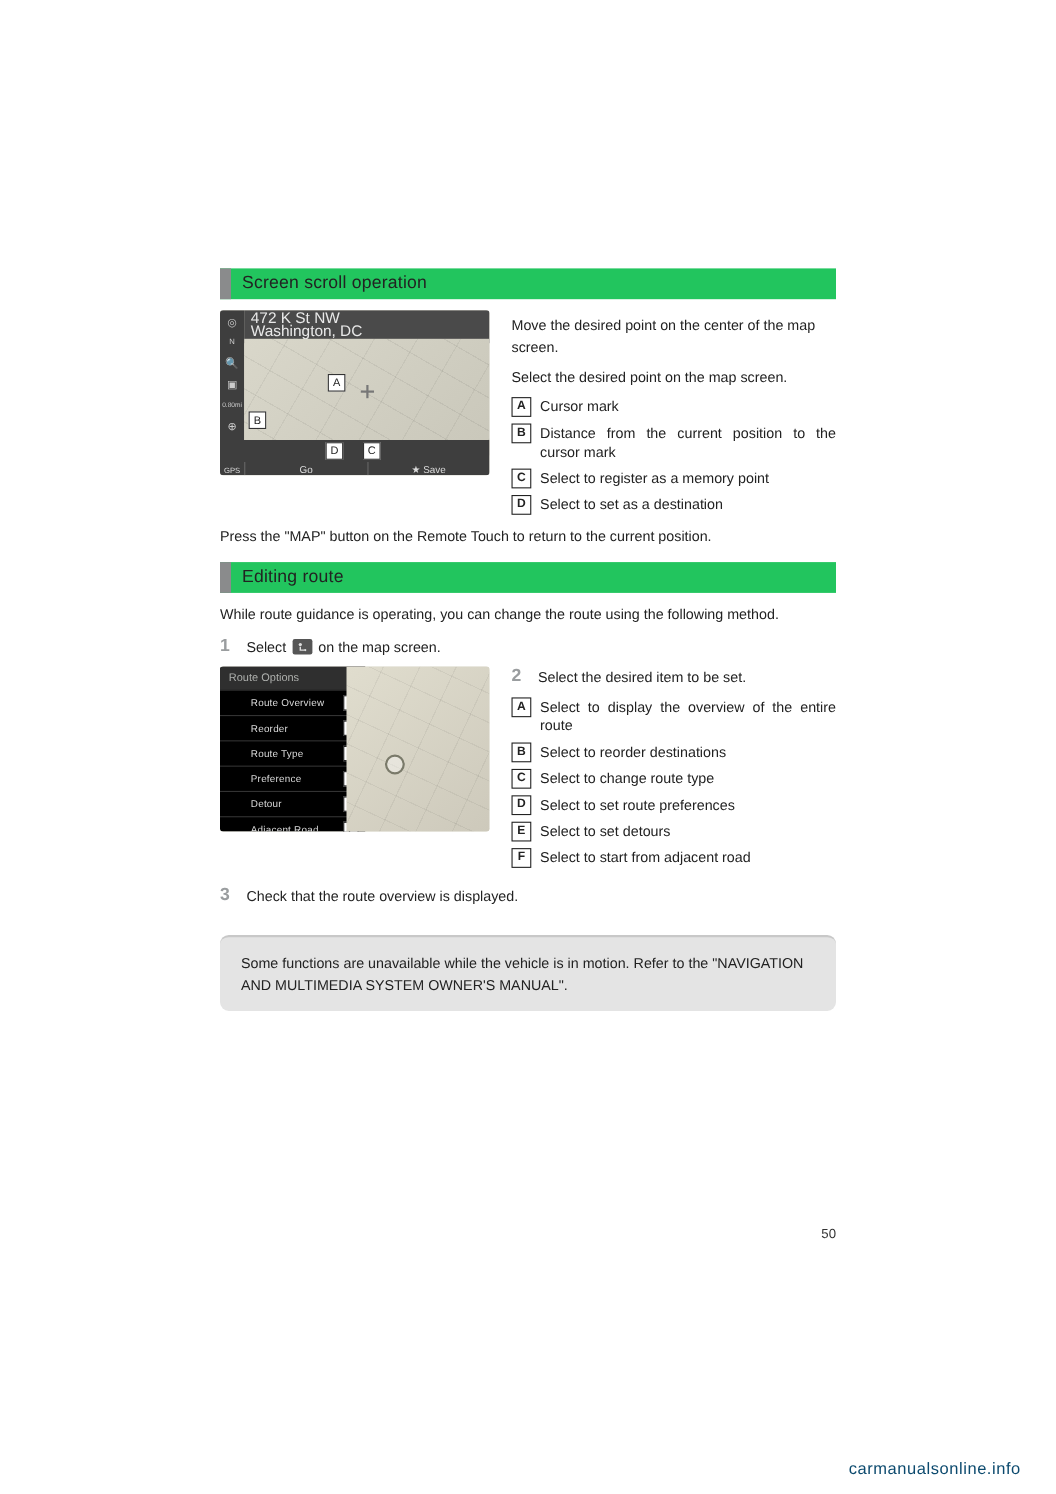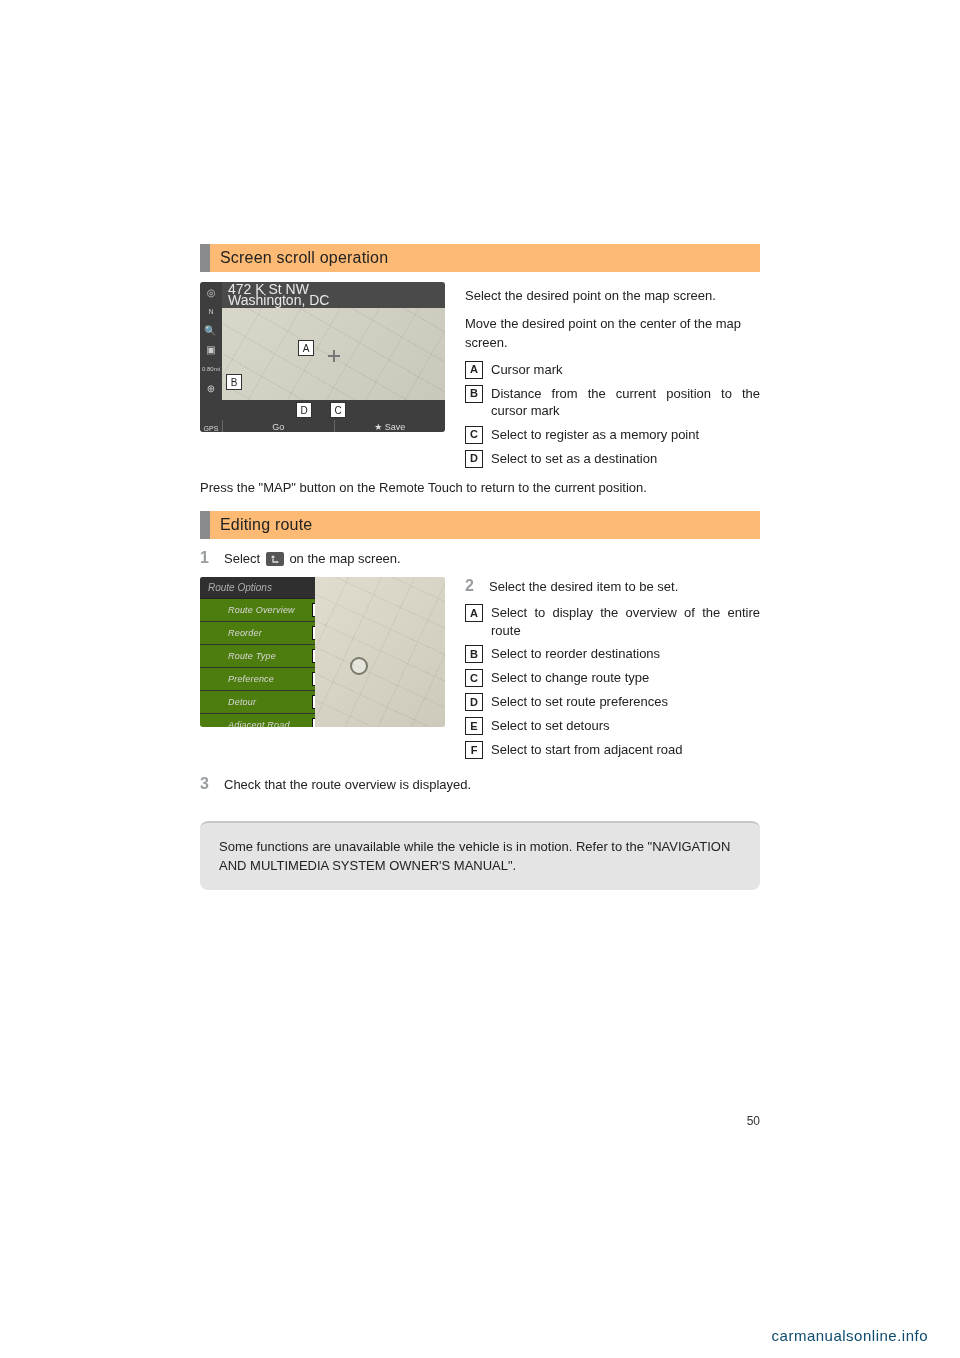--- a/index.html
+++ b/index.html
@@ -12,21 +12,21 @@
   }
   .page {
     width: 960px;
     min-height: 1358px;
     padding: 230px 200px 40px 200px;
     box-sizing: border-box;
     position: relative;
   }
   .section-header {
     border-left: 10px solid #8a8b8c;
-    background: #fdba74;
+    background: #22c55e;
     padding: 5px 10px;
     font-weight: 500;
     font-size: 16px;
     margin: 14px 0 10px 0;
     letter-spacing: .2px;
   }
   .row {
     display: flex;
     gap: 20px;
     align-items: flex-start;
@@ -152,23 +152,22 @@
     align-items:center;justify-content:center;
   }
   .inline-icon svg{width:10px;height:10px;}
 
   
   .shot2{
     width:245px;height:150px;border-radius:3px;overflow:hidden;position:relative;
     background:#dcdacb;margin-bottom:6px;
   }
   .shot2 .panel{
-    position:absolute;left:0;top:0;bottom:0;width:132px;background:#4d7c0f;
+    position:absolute;left:0;top:0;bottom:0;width:132px;background:#000000;
     color:#d9d9d9;
-    font-style:italic;
   }
   .shot2 .panel .title{
     background:#2f2f2f;color:#aeb0ad;padding:5px 8px;font-size:10px;border-bottom:1px solid #222;
   }
   .shot2 .panel .opt{
     display:flex;align-items:center;justify-content:space-between;
     padding:4px 6px 4px 28px;font-size:9px;border-bottom:1px solid #333;
   }
   .shot2 .panel .opt .lb{letter-spacing:.2px;}
   .shot2 .panel .opt .k{
@@ -250,22 +249,22 @@
           <div class="btn">★  Save</div>
         </div>
         <div class="label-box lblA">A</div>
         <div class="label-box lblB">B</div>
         <div class="label-box lblC">C</div>
         <div class="label-box lblD">D</div>
       </div>
     </div>
 
     <div class="col">
+      <p class="para">Move the desired point on the center of the map screen.</p>
       <p class="para">Select the desired point on the map screen.</p>
-      <p class="para">Move the desired point on the center of the map screen.</p>
 
       <div class="legend-list">
         <div class="legend-item">
           <span class="legend-key">A</span>
           <span>Cursor mark</span>
         </div>
         <div class="legend-item j">
           <span class="legend-key">B</span>
           <span>Distance from the current position to the cursor mark</span>
         </div>
@@ -278,20 +277,21 @@
           <span>Select to set as a destination</span>
         </div>
       </div>
     </div>
   </div>
 
   <p class="para">Press the "MAP" button on the Remote Touch to return to the current position.</p>
 
   <div class="section-header">Editing route</div>
 
+  <p class="para">While route guidance is operating, you can change the route using the following method.</p>
 
   <div class="step">
     <div class="stepnum">1</div>
     <div class="steptext">
       <span>Select</span>
       <span class="inline-icon">
         <svg viewBox="0 0 10 10">
             <circle cx="3" cy="3" r="1.5" fill="#ddd"></circle>
             <path d="M3 5 L3 8 L7 8" stroke="#ddd" stroke-width="1.3" fill="none"></path>
             <circle cx="7.5" cy="8" r="1" fill="#ddd"></circle>

